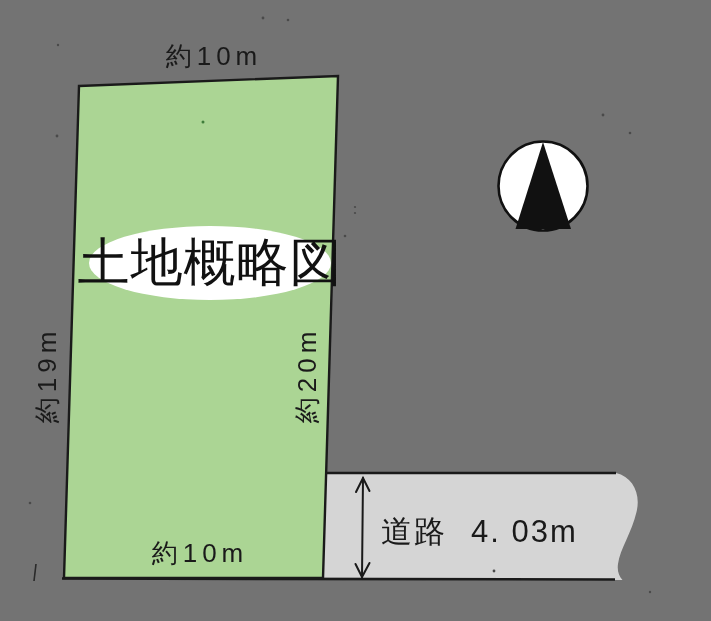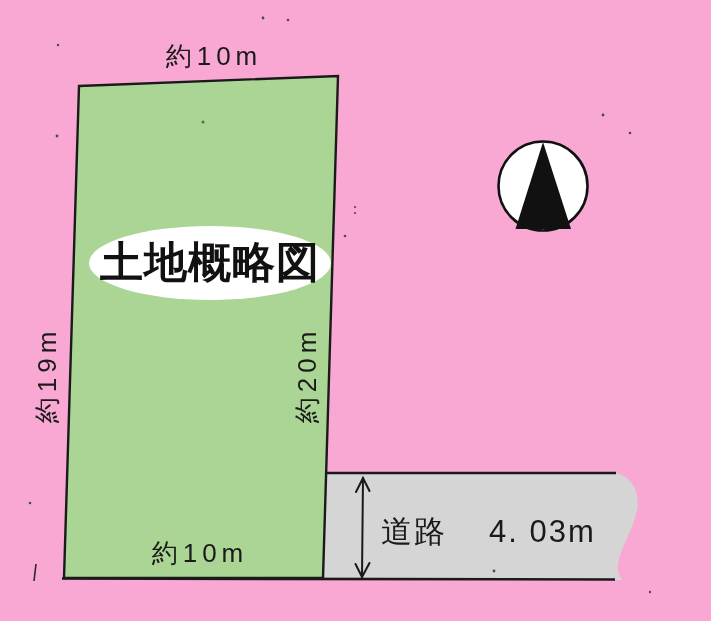--- a/index.html
+++ b/index.html
@@ -5,21 +5,21 @@
   html, body {
     margin: 0;
     padding: 0;
     background: #ffffff;
     font-family: "Liberation Sans", "DejaVu Sans", sans-serif;
   }
   .canvas {
     position: relative;
     width: 711px;
     height: 621px;
-    background: #f9a8d4;
+    background: #737373;
     overflow: hidden;
   }
   .canvas svg.scene {
     position: absolute;
     left: 0;
     top: 0;
     width: 711px;
     height: 621px;
   }
   .label {
@@ -52,31 +52,31 @@
   }
   .dim-right {
     left: 307px;
     top: 375px;
     transform: translate(-50%, -50%) rotate(-90deg);
   }
   .plot-title {
     left: 210px;
     top: 263px;
     transform: translate(-50%, -50%);
-    font-size: 43px;
-    font-weight: bold;
+    font-size: 52px;
+    font-weight: normal;
     letter-spacing: 1px;
     color: #111111;
   }
   .road-label {
     left: 381px;
     top: 515px;
     display: flex;
     align-items: baseline;
-    gap: 42px;
+    gap: 24px;
     font-size: 31px;
     letter-spacing: 2px;
     color: #1a1a1a;
   }
 </style>
 </head>
 <body>
 
 <div class="canvas">
 

